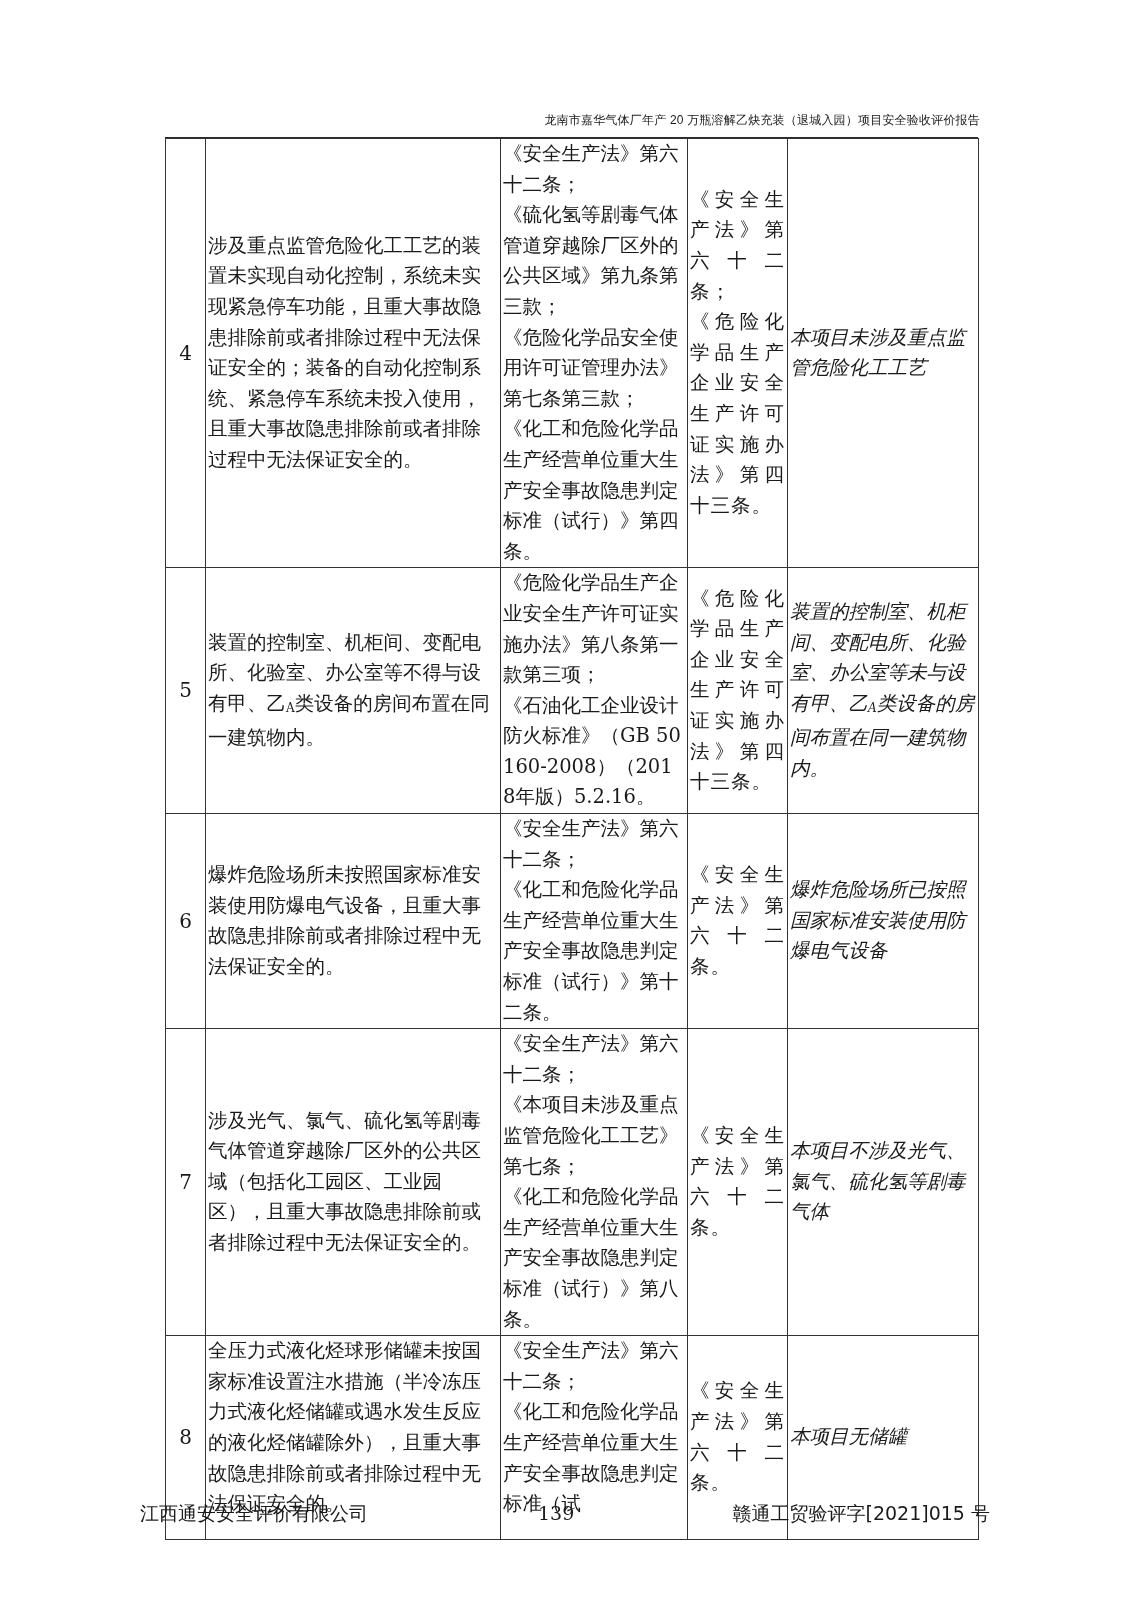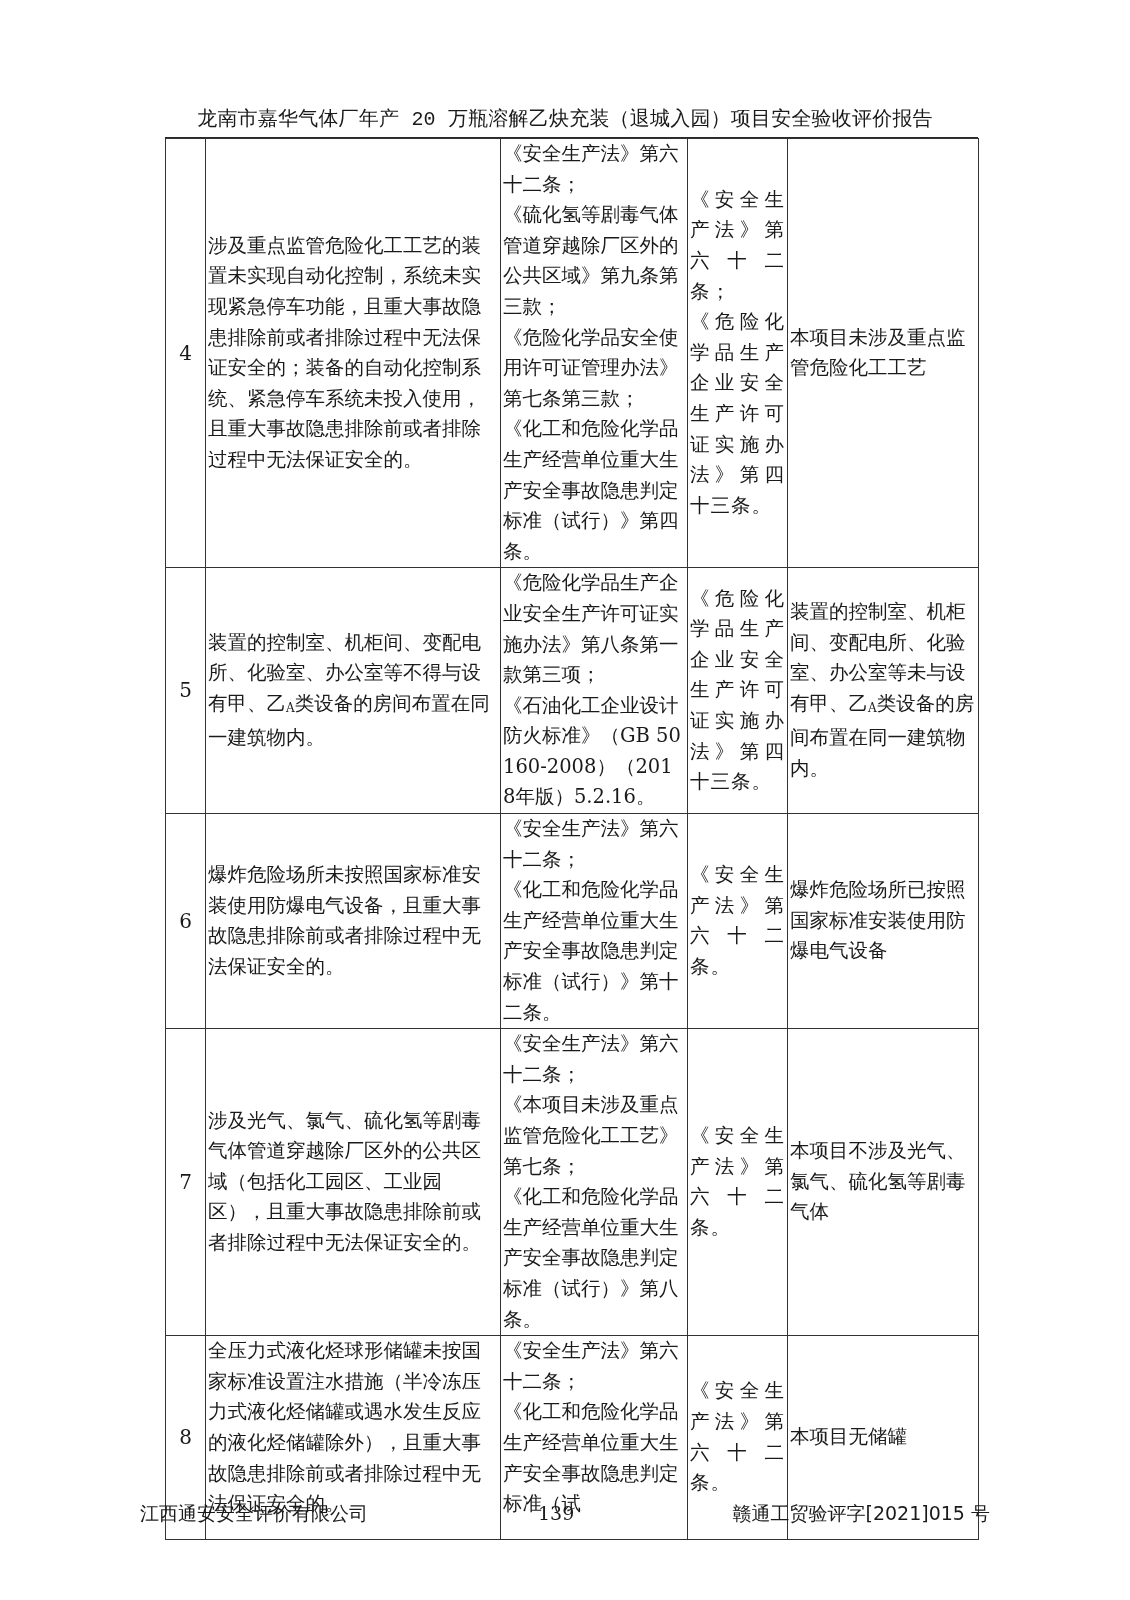--- a/index.html
+++ b/index.html
@@ -3,22 +3,22 @@
   <meta charset="utf-8">
   <style>
     html, body { margin: 0; padding: 0; background: #ffffff; }
     body {
       width: 1130px; height: 1600px; position: relative; overflow: hidden;
       font-family: "DejaVu Serif", "Liberation Serif", serif;
       color: #1a1a1a;
     }
     .page-header {
       position: absolute; left: 150px; top: 106px; width: 830px;
-      text-align: center; font-size: 20px; line-height: 28px;
-      font-family: Liberation Mono, monospace;
+      text-align: right; font-size: 12px; line-height: 28px;
+      font-family: Liberation Sans, sans-serif;
       letter-spacing: 0.2px;
     }
     .header-rule {
       position: absolute; left: 165px; top: 137px; width: 813px; height: 2px;
       background: #2a2a2a;
     }
     .table-wrap {
       position: absolute; left: 165px; top: 138px; width: 813px; height: 1355px;
     }
     table {
@@ -31,21 +31,21 @@
       font-size: 19.5px;
       line-height: 30.6px;
       word-break: break-all;
       overflow: hidden;
       margin-top: 32px;
     }
     td.num { text-align: center; font-size: 20px; }
     td.law p, td.basis p { margin: 0; }
     td.law { padding: 0 2px 0 2px; }
     td.basis { text-align: justify; text-align-last: left; letter-spacing: 1px; }
-    td.result { vertical-align: middle; }
+    td.result { vertical-align: middle; font-style: italic; }
     .row4 td { height: 422px; }
     .row5 td { height: 240px; }
     .row6 td { height: 205px; }
     .row7 td { height: 285px; }
     .row8 td { height: 203px; }
     .row8 td.law { vertical-align: top; }
     .row8 td.desc { vertical-align: top; }
     .sub { font-size: 12px; vertical-align: -2px; }
     .footer {
       position: absolute; top: 1499px; font-size: 19px; line-height: 28px;

